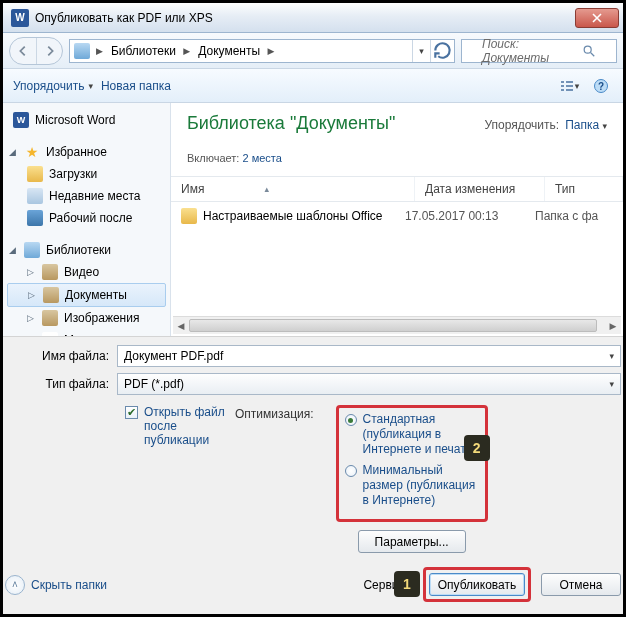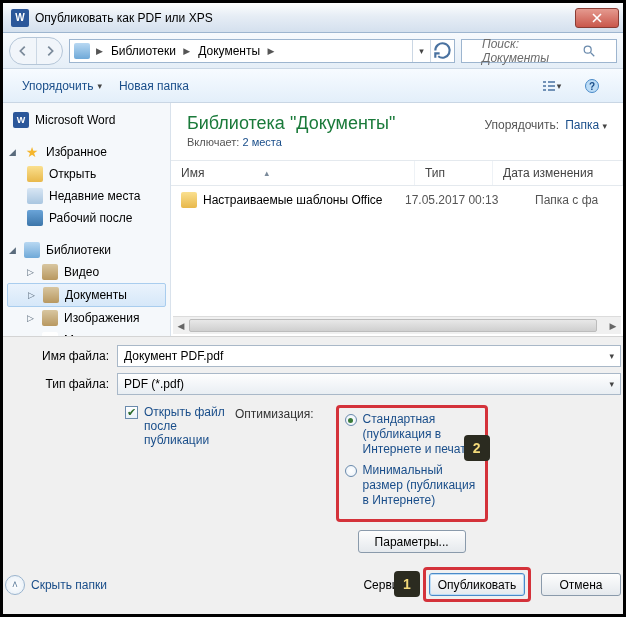--- a/index.html
+++ b/index.html
@@ -18,21 +18,21 @@
 .addressbar { flex: 1; height: 24px; background: #fff; border: 1px solid #9db5cf; display: flex; align-items: center; font-size: 12px; }
 .addressbar .seg { padding: 0 4px; display: flex; align-items: center; gap: 2px; height: 100%; }
 .addressbar .chev { color: #555; font-size: 9px; }
 .addressbar .liico { width: 16px; height: 16px; margin: 0 2px 0 4px; background: linear-gradient(#b8d8f2, #6fa9d8); border-radius: 2px; position: relative; }
 .addr-controls { display: flex; align-items: center; }
 .addr-controls .drop { width: 18px; height: 22px; border-left: 1px solid #cbd7e4; display: flex; align-items: center; justify-content: center; }
 .addr-controls .refresh { width: 24px; height: 22px; border-left: 1px solid #cbd7e4; display: flex; align-items: center; justify-content: center; }
 .searchbox { width: 156px; height: 24px; background: #fff; border: 1px solid #9db5cf; display: flex; align-items: center; padding: 0 20px; font-size: 12px; color: #6a6a6a; font-style: italic; }
 .searchbox .txt { flex: 1; }
 .searchbox svg { width: 14px; height: 14px; }
-.toolbar { height: 34px; background: linear-gradient(#f7fbff, #e3effa); border-bottom: 1px solid #c9d6e4; display: flex; align-items: center; padding: 0 19px; gap: 17px; font-size: 12px; }
+.toolbar { height: 34px; background: linear-gradient(#f7fbff, #e3effa); border-bottom: 1px solid #c9d6e4; display: flex; align-items: center; padding: 0 10px; gap: 8px; font-size: 12px; }
 .toolbar .tbtn { color: #1a4e8a; display: flex; align-items: center; gap: 4px; }
 .toolbar .spacer { flex: 1; }
 .toolbar .iconbtn { width: 24px; height: 24px; display: flex; align-items: center; justify-content: center; border-radius: 2px; }
 .iconbtn svg { width: 16px; height: 16px; }
 .mainarea { flex: 1; display: flex; min-height: 0; }
 .sidebar { width: 168px; background: #f5f8fb; border-right: 1px solid #d9e2ec; overflow: hidden; font-size: 12px; padding-top: 6px; }
 .sbgroup { margin-bottom: 10px; }
 .sbhead { display: flex; align-items: center; gap: 6px; padding: 3px 8px 3px 6px; }
 .sbitem { display: flex; align-items: center; gap: 6px; padding: 3px 8px 3px 24px; }
 .sbitem.selected { background: linear-gradient(#eaf3fc, #d6e8f9); border: 1px solid #a9cdee; border-radius: 2px; margin: 0 4px; padding-left: 20px; }
@@ -45,21 +45,21 @@
 .ico.libs { background: linear-gradient(#b8d8f2, #6fa9d8); }
 .ico.video { background: linear-gradient(#d8c6a0, #b89860); }
 .ico.docs { background: linear-gradient(#d8c6a0, #b89860); }
 .ico.images { background: linear-gradient(#d8c6a0, #b89860); }
 .ico.music { background: #fff; color: #3a7ac0; font-size: 13px; }
 .ico.word { background: #2b579a; color: #fff; font-size: 9px; font-weight: bold; }
 .ico.folder { background: linear-gradient(#fae08f, #e8b84a); }
 .content { flex: 1; background: #fff; display: flex; flex-direction: column; min-width: 0; }
 .libheader { padding: 10px 16px 6px; }
 .libtitle { font-size: 18px; color: #1a7a3a; }
-.libsub { font-size: 11px; color: #555; margin-top: 2px; }
+.libsub { font-size: 11px; color: #555; margin-top: 18px; }
 .libsub a { color: #1a4e8a; text-decoration: none; }
 .libtoprow { display: flex; align-items: baseline; }
 .arrange { font-size: 12px; color: #555; margin-left: auto; display: flex; gap: 6px; align-items: center; }
 .arrange a { color: #1a4e8a; text-decoration: none; }
 .listhead { display: flex; border-top: 1px solid #e4e9ee; border-bottom: 1px solid #e4e9ee; font-size: 12px; color: #444; margin-top: 6px; }
 .listhead .col { padding: 5px 10px; border-right: 1px solid #eef2f6; }
 .col.name { flex: 1; display: flex; align-items: center; gap: 60px; }
 .col.date { width: 130px; }
 .col.type { width: 78px; }
 .sorticon { color: #7a8a9a; font-size: 9px; }
@@ -192,21 +192,21 @@
           </div>
       </div>
       <div class="sbgroup">
         <div class="sbhead">
             <span class="tri">◢</span>
             <span class="ico star">★</span>
             <span>Избранное</span>
           </div>
         <div class="sbitem">
             <span class="ico folderdl"></span>
-            <span>Открыть</span>
+            <span>Загрузки</span>
           </div>
         <div class="sbitem">
             <span class="ico recent"></span>
             <span>Недавние места</span>
           </div>
         <div class="sbitem">
             <span class="ico desktop"></span>
             <span>Рабочий после</span>
           </div>
       </div>
@@ -250,22 +250,22 @@
             <span>Упорядочить:</span>
             <a href="#"><span>Папка</span> <span class="chevd">▾</span></a>
           </div>
         </div>
       </div>
       <div class="listhead">
         <div class="col name">
             <span>Имя</span>
             <span class="sorticon">▴</span>
           </div>
+        <div class="col date">Дата изменения</div>
         <div class="col type">Тип</div>
-        <div class="col date">Дата изменения</div>
       </div>
       <div class="listbody">
         <div class="row">
           <div class="name">
               <span class="ico folder"></span>
               <span>Настраиваемые шаблоны Office</span>
             </div>
           <div class="date">17.05.2017 00:13</div>
           <div class="type">Папка с фа</div>
         </div>

